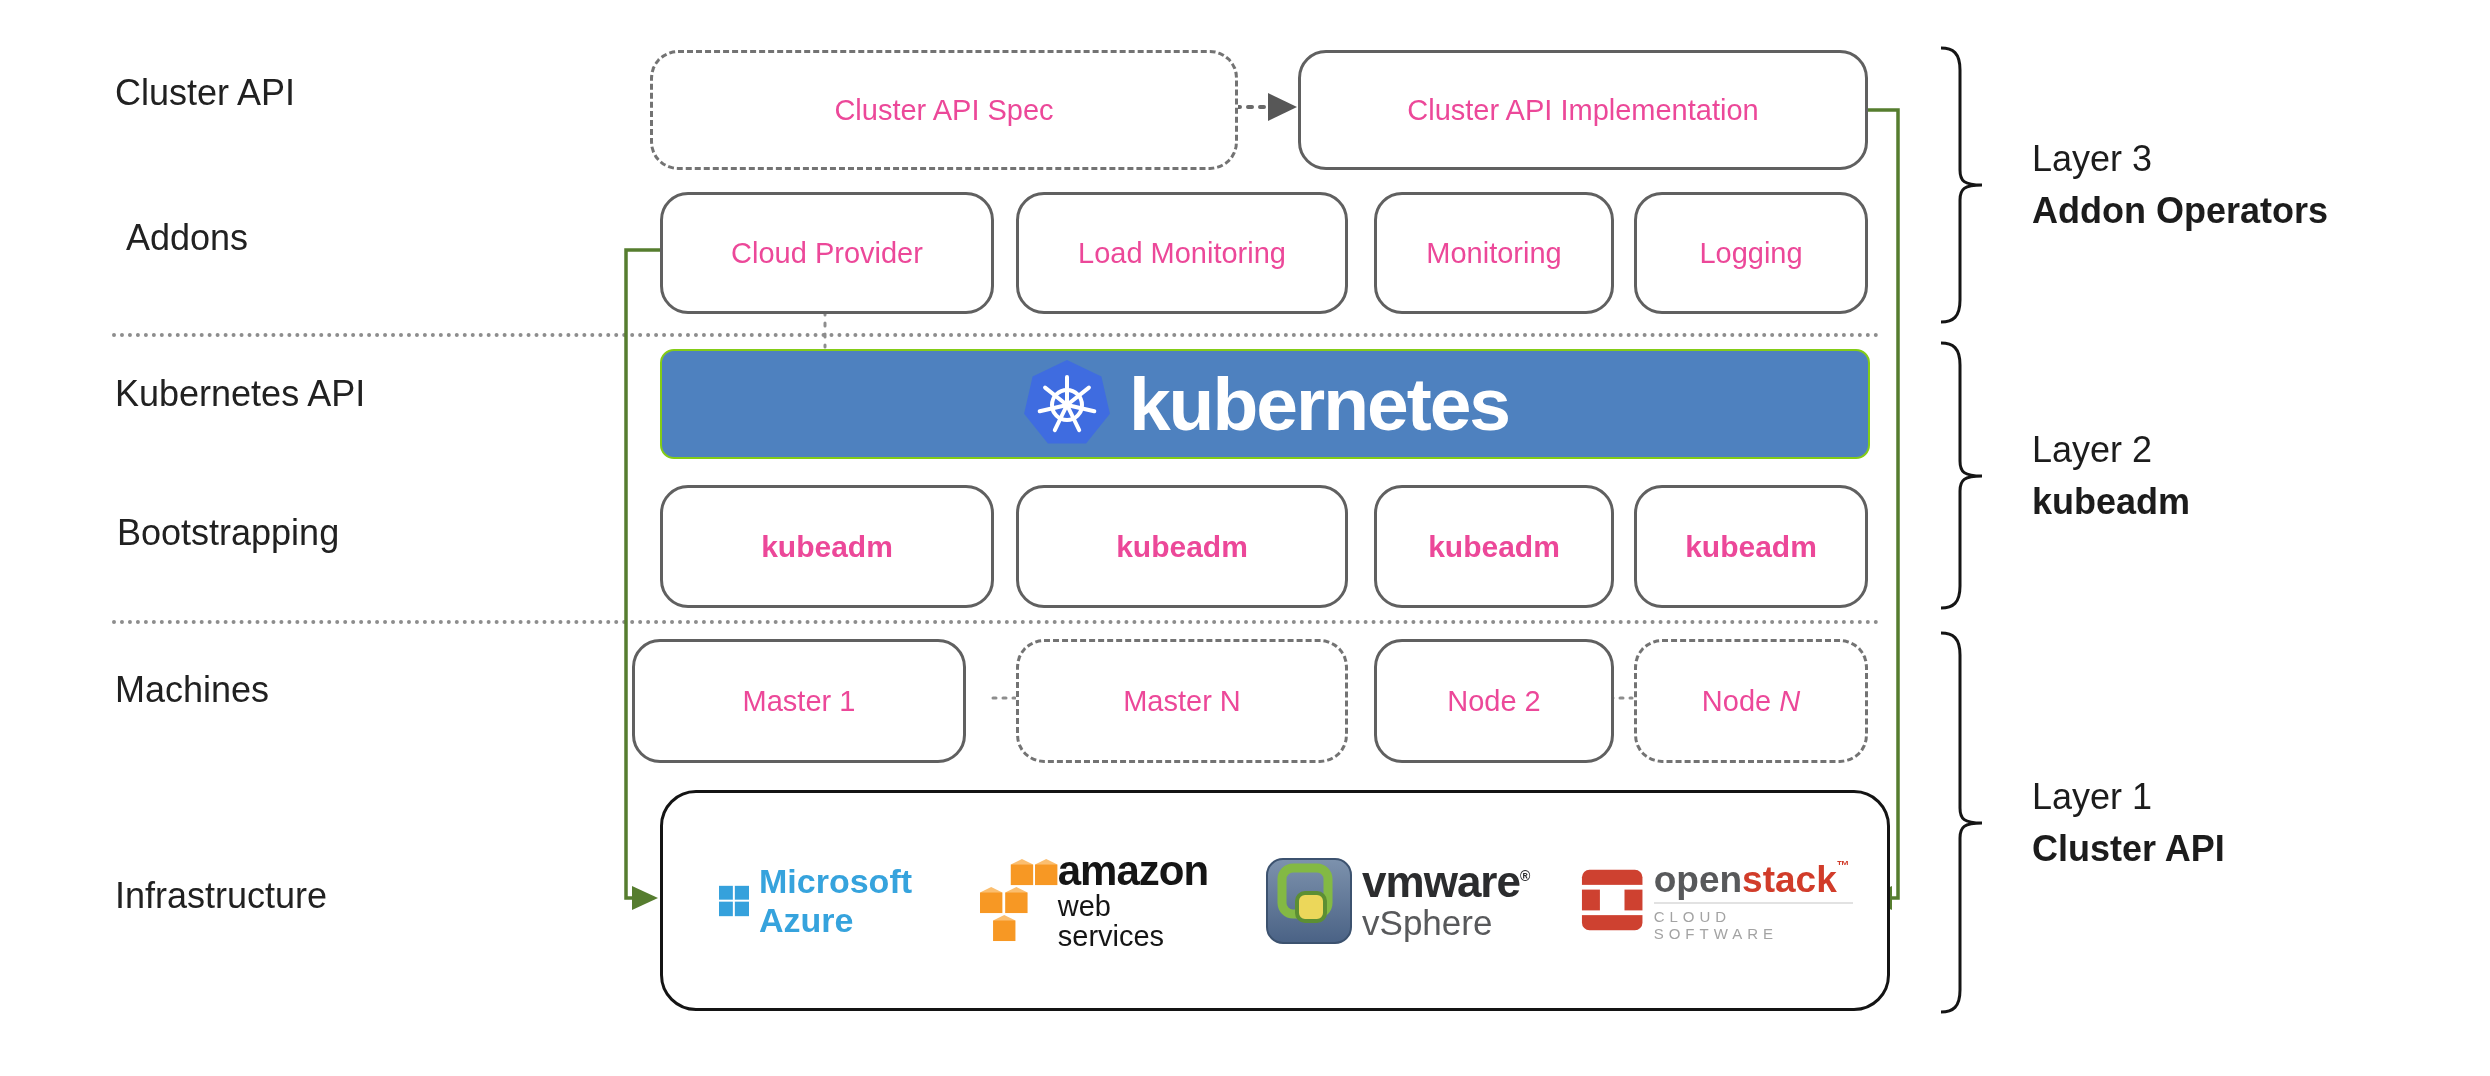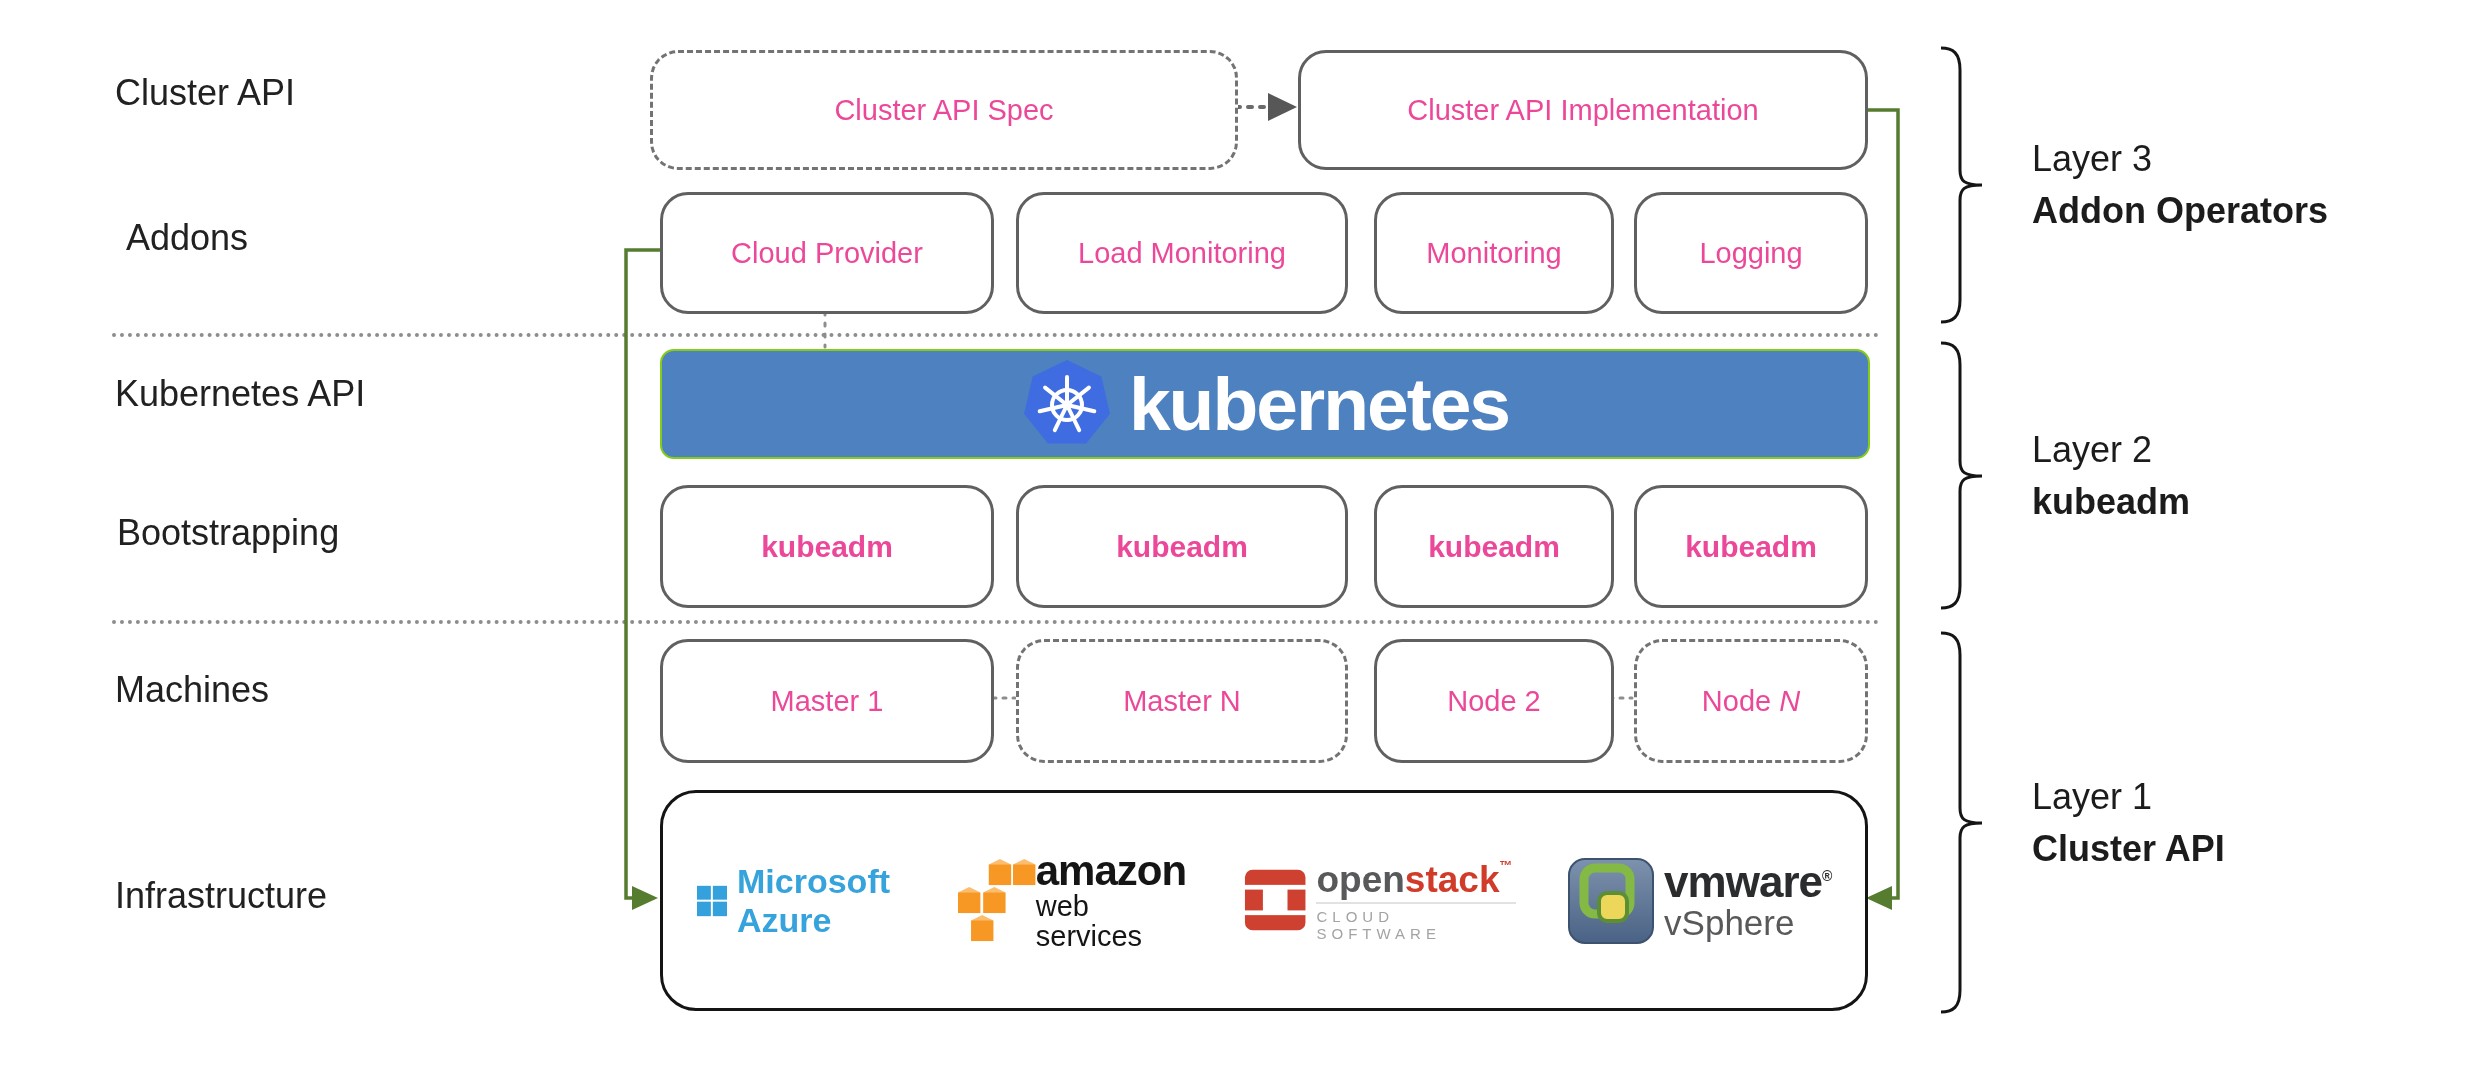--- a/index.html
+++ b/index.html
@@ -9,21 +9,21 @@
   .lbl{position:absolute;transform:translateY(-50%);font-size:36px;color:#212121;white-space:nowrap;z-index:2;}
   .box{position:absolute;z-index:2;background:#ffffff;border:3px solid #606060;border-radius:28px;
        display:flex;align-items:center;justify-content:center;font-size:29px;color:#ec4899;white-space:nowrap;}
   .box.dashed{border-style:dashed;border-color:#737373;}
   .box.bold{font-weight:bold;font-size:30px;}
   .divider{position:absolute;left:112px;width:1768px;height:0;border-top:4px dotted #8d8d8d;z-index:0;}
   .banner{position:absolute;left:660px;top:349px;width:1206px;height:106px;background:#4e81bf;
           border:2px solid #84cc16;border-radius:14px;display:flex;align-items:center;justify-content:center;z-index:2;}
   .banner .wordmark{color:#ffffff;font-weight:bold;font-size:75px;letter-spacing:-2px;margin-left:16px;}
   .infra{position:absolute;left:660px;top:790px;width:1202px;height:215px;background:#fff;border:3px solid #141414;
-         border-radius:36px;display:flex;align-items:center;justify-content:center;gap:52px;z-index:2;}
+         border-radius:36px;display:flex;align-items:center;justify-content:center;gap:52px;z-index:2;padding-left:22px;}
   .logo-group{display:flex;align-items:center;gap:10px;}
   .azure-text{font-size:34px;font-weight:600;color:#36a3dd;}
   .aws-text{margin-left:-14px;line-height:1.02;}
   .aws-text .l1{font-size:42px;font-weight:bold;color:#151515;letter-spacing:-1px;}
   .aws-text .l2{font-size:29px;color:#151515;}
   .vmw-text{line-height:1.05;}
   .vmw-text .l1{font-size:44px;font-weight:bold;color:#2b2c2e;letter-spacing:-1px;}
   .vmw-text .l1 sup{font-size:14px;}
   .vmw-text .l2{font-size:35px;color:#58595b;}
   .os-text{line-height:1.15;}
@@ -116,21 +116,21 @@
   <div class="box bold" style="left:1016px;top:485px;width:326px;height:117px">
     <span>kubeadm</span>
   </div>
   <div class="box bold" style="left:1374px;top:485px;width:234px;height:117px">
     <span>kubeadm</span>
   </div>
   <div class="box bold" style="left:1634px;top:485px;width:228px;height:117px">
     <span>kubeadm</span>
   </div>
 
-  <div class="box" style="left:660px;top:639px;width:328px;height:118px">
+  <div class="box" style="left:632px;top:639px;width:328px;height:118px">
     <span><span>Master 1</span><span class="it"></span></span>
   </div>
   <div class="box dashed" style="left:1016px;top:639px;width:326px;height:118px">
     <span><span>Master N</span><span class="it"></span></span>
   </div>
   <div class="box" style="left:1374px;top:639px;width:234px;height:118px">
     <span><span>Node 2</span><span class="it"></span></span>
   </div>
   <div class="box dashed" style="left:1634px;top:639px;width:228px;height:118px">
     <span><span>Node </span><span class="it">N</span></span>
@@ -170,47 +170,47 @@
             <rect x="14" y="68" width="24" height="22" fill="#f79824"></rect>
         </g>
       </svg>
       <div class="aws-text">
         <div class="l1">amazon</div>
         <div class="l2">web services</div>
       </div>
     </div>
 
     <div class="logo-group">
-      <svg width="66" height="66" viewBox="0 0 66 66">
-        <rect x="1" y="1" width="64" height="64" rx="8" fill="#ce4130"></rect>
-        <rect x="20" y="20" width="26" height="26" fill="#ffffff"></rect>
-        <rect x="0" y="17" width="66" height="5" fill="#ffffff"></rect>
-        <rect x="0" y="44" width="66" height="5" fill="#ffffff"></rect>
-      </svg>
-      <div class="os-text">
-        <div class="l1"><span class="open">open</span><span class="stack">stack</span><span class="tm">™</span></div>
-        <div class="l2">CLOUD SOFTWARE</div>
-      </div>
-    </div>
-
-    <div class="logo-group">
       <svg width="86" height="86" viewBox="0 0 86 86">
         <defs>
           <linearGradient id="vsbg" x1="0" y1="0" x2="0" y2="1">
             <stop offset="0" stop-color="#7d92ad"></stop>
               <stop offset="1" stop-color="#4a6285"></stop>
           </linearGradient>
         </defs>
         <rect x="1" y="1" width="84" height="84" rx="16" fill="url(#vsbg)" stroke="#3c526f" stroke-width="2"></rect>
         <rect x="16" y="10" width="46" height="46" rx="11" fill="none" stroke="#83b944" stroke-width="9"></rect>
         <rect x="31" y="35" width="28" height="28" rx="8" fill="#ecd75a" stroke="#5c8f33" stroke-width="4"></rect>
       </svg>
       <div class="vmw-text">
         <div class="l1"><span>vmware</span><sup>®</sup></div>
         <div class="l2">vSphere</div>
+      </div>
+    </div>
+
+    <div class="logo-group">
+      <svg width="66" height="66" viewBox="0 0 66 66">
+        <rect x="1" y="1" width="64" height="64" rx="8" fill="#ce4130"></rect>
+        <rect x="20" y="20" width="26" height="26" fill="#ffffff"></rect>
+        <rect x="0" y="17" width="66" height="5" fill="#ffffff"></rect>
+        <rect x="0" y="44" width="66" height="5" fill="#ffffff"></rect>
+      </svg>
+      <div class="os-text">
+        <div class="l1"><span class="open">open</span><span class="stack">stack</span><span class="tm">™</span></div>
+        <div class="l2">CLOUD SOFTWARE</div>
       </div>
     </div>
 
     <svg width="96" height="112" viewBox="0 0 96 112">
       <g stroke="#1a1a1a" stroke-width="3">
         <ellipse cx="30" cy="18" rx="17" ry="9.5" fill="#6cab44" transform="rotate(-33 30 18)"></ellipse>
         <ellipse cx="58" cy="18" rx="17" ry="9.5" fill="#6cab44" transform="rotate(33 58 18)"></ellipse>
       </g>
       <g fill="#ad1e4c" stroke="#1a1a1a" stroke-width="3">
         <circle cx="33" cy="42" r="13"></circle>

